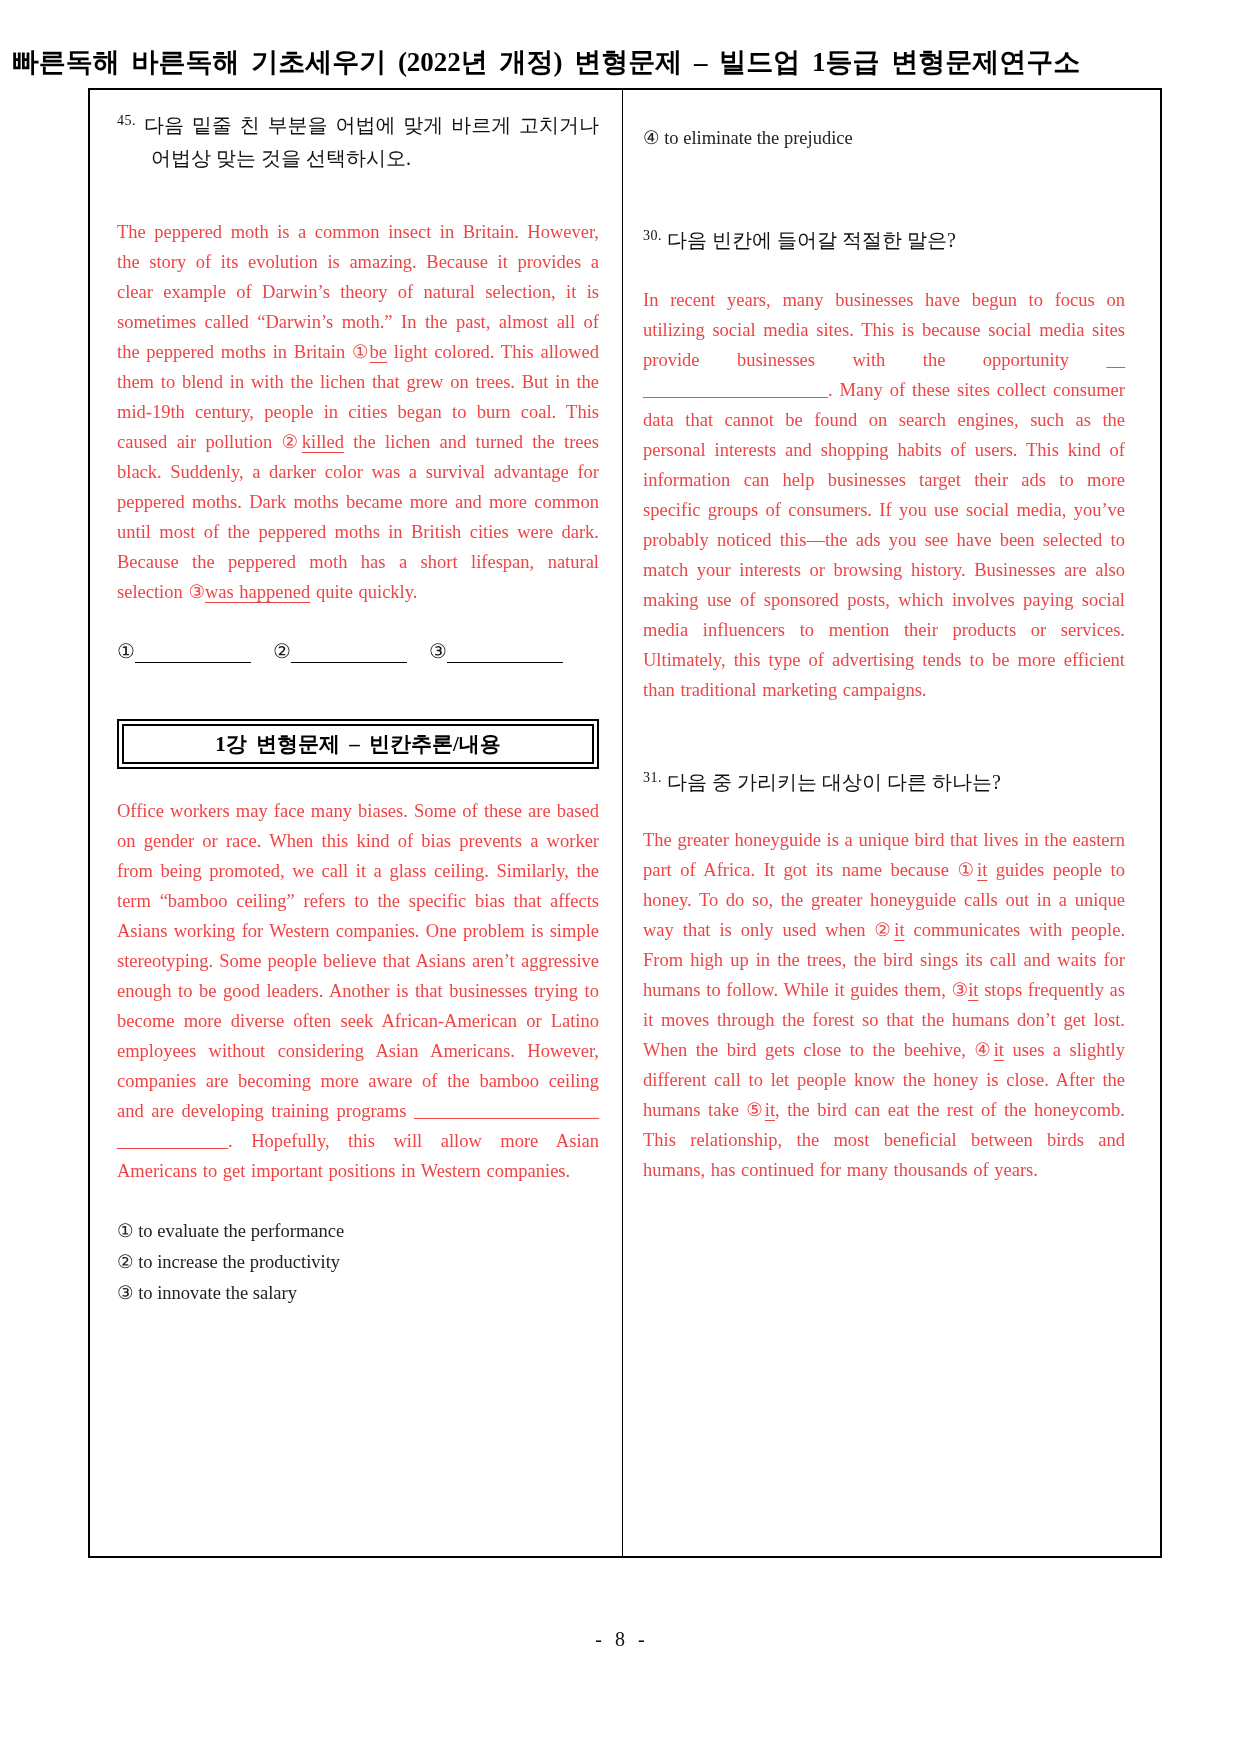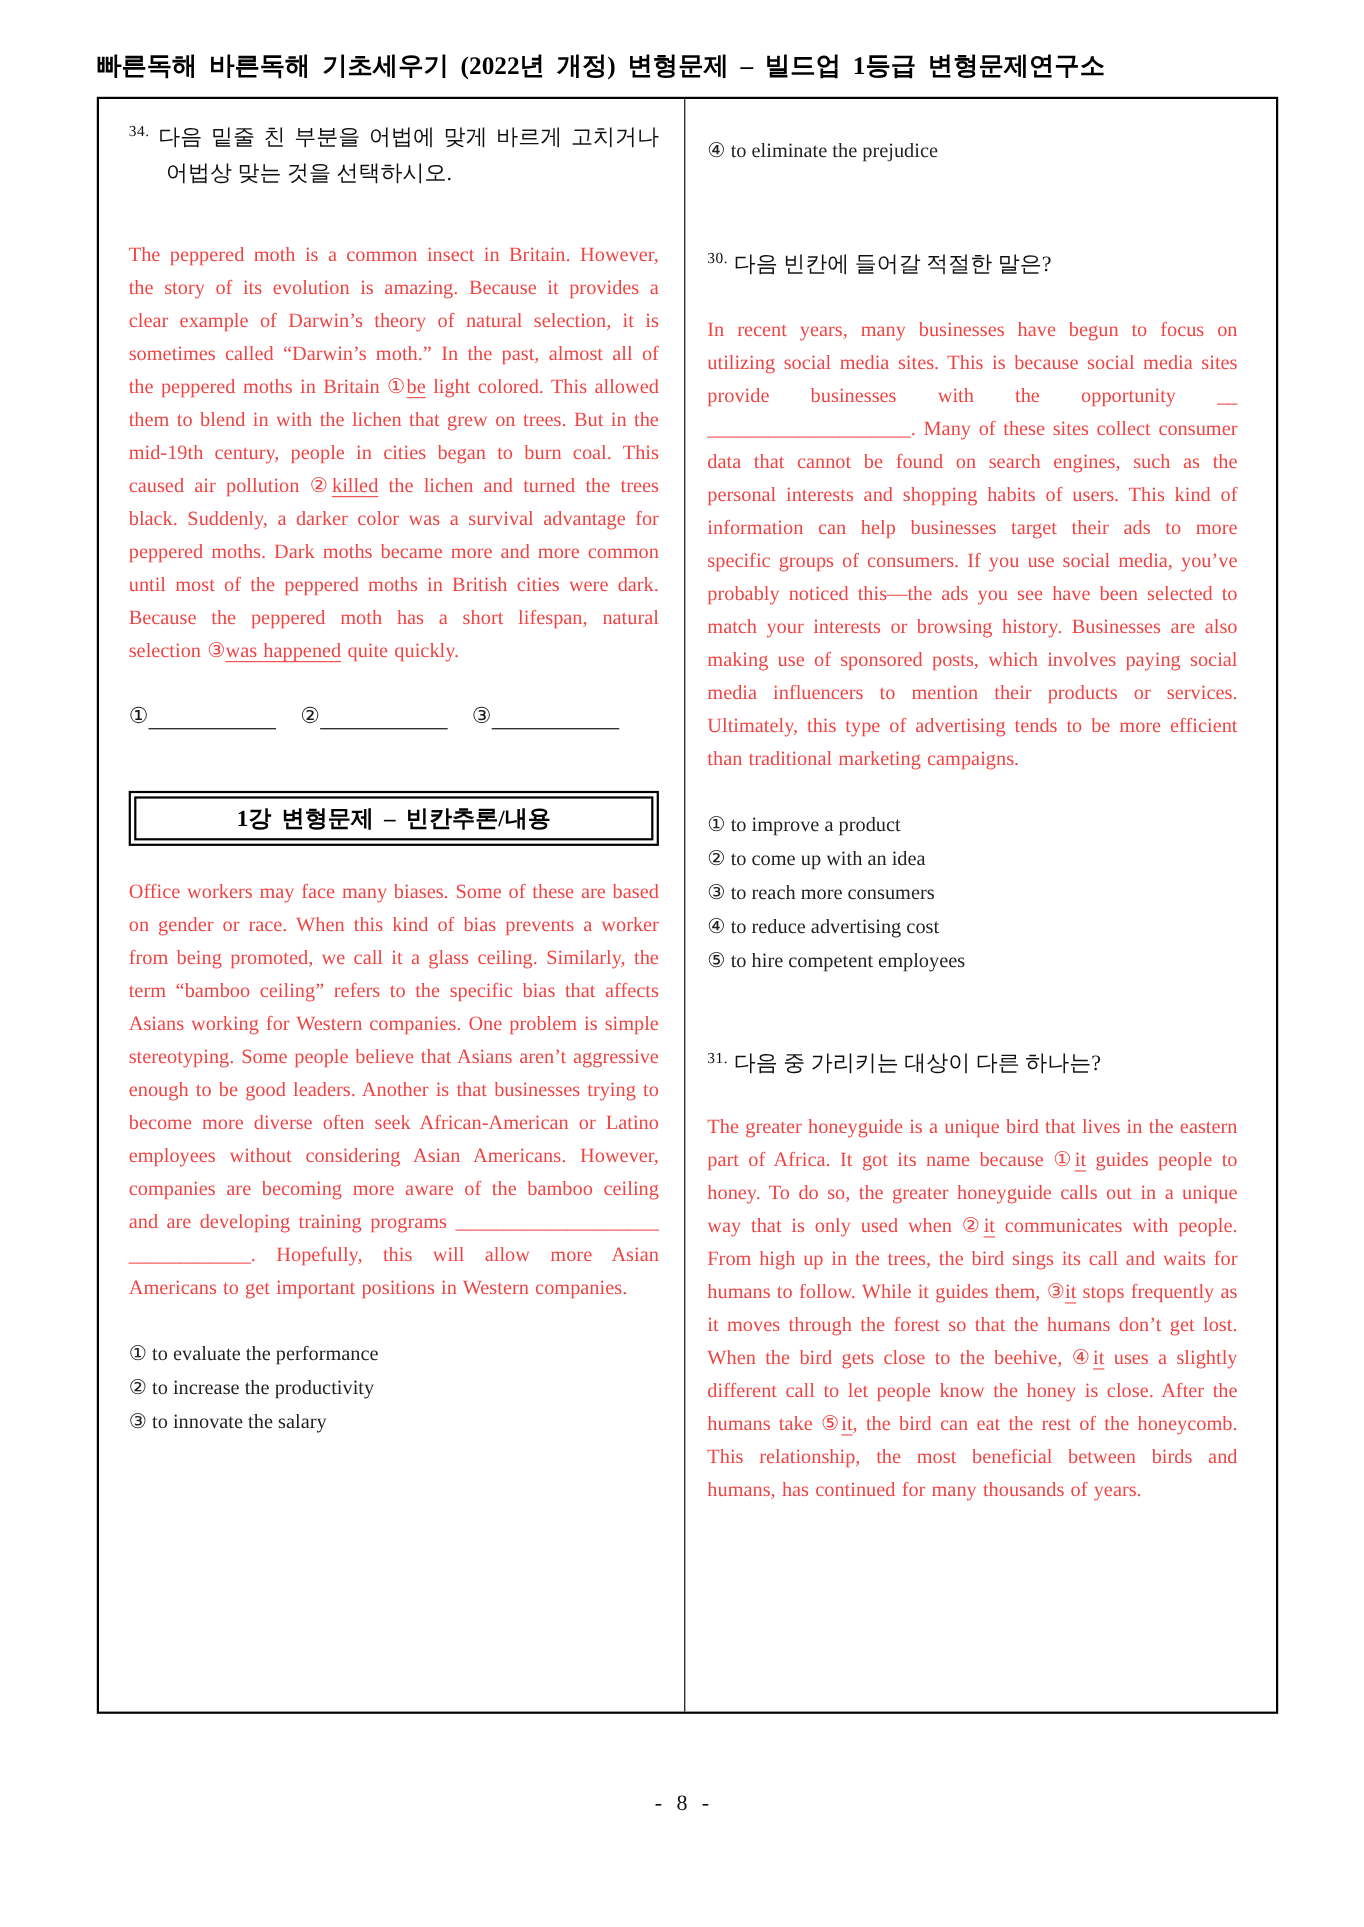--- a/index.html
+++ b/index.html
@@ -3,21 +3,21 @@
 <meta charset="utf-8">
 <style>
   html,body{margin:0;padding:0;}
   body{
     width:1240px;height:1752px;position:relative;background:#ffffff;
     font-family:"Liberation Serif","DejaVu Serif",serif;color:#1a1a1a;
     overflow:hidden;
   }
   .header-title{
     position:absolute;top:44px;left:0;width:1092px;text-align:center;
-    font-weight:bold;font-size:23px;color:#000;word-spacing:5px;white-space:nowrap;
+    font-weight:bold;font-size:27px;color:#000;word-spacing:5px;white-space:nowrap;
   }
   .content-frame{
     position:absolute;left:88px;top:88px;width:1074px;height:1470px;
     border:2px solid #000;box-sizing:border-box;
   }
   .column-divider{
     position:absolute;left:532px;top:0;bottom:0;width:1px;background:#000;
   }
   .col{position:absolute;top:14px;width:482px;}
   .col-left{left:27px;}
@@ -67,21 +67,21 @@
 <body>
 
 <div class="header-title">빠른독해 바른독해 기초세우기 (2022년 개정) 변형문제 – 빌드업 1등급 변형문제연구소</div>
 
 <div class="content-frame">
   <div class="column-divider"></div>
 
   <div class="col col-left">
 
     <div class="q-header">
-      <span class="q-num">34.</span>
+      <span class="q-num">45.</span>
       <span>다음 밑줄 친 부분을 어법에 맞게 바르게 고치거나 어법상 맞는 것을 선택하시오.</span>
     </div>
 
     <div class="passage m-passage-28"><span>The peppered moth is a common insect in Britain. However, the story of its evolution is amazing. Because it provides a clear example of Darwin’s theory of natural selection, it is sometimes called “Darwin’s moth.” In the past, almost all of the peppered moths in Britain ①</span><span class="u">be</span><span> light colored. This allowed them to blend in with the lichen that grew on trees. But in the mid-19th century, people in cities began to burn coal. This caused air pollution ②</span><span class="u">killed</span><span> the lichen and turned the trees black. Suddenly, a darker color was a survival advantage for peppered moths. Dark moths became more and more common until most of the peppered moths in British cities were dark. Because the peppered moth has a short lifespan, natural selection ③</span><span class="u">was happened</span><span> quite quickly.</span></div>
 
     <div class="answer-blanks">
       <span class="blank-item">
         <span class="blank-marker">①</span>
           <span class="blank-line"></span>
       </span>
@@ -116,27 +116,20 @@
       <div class="choice">④ to eliminate the prejudice</div>
     </div>
 
     <div class="q-header m-q30">
       <span class="q-num">30.</span>
       <span>다음 빈칸에 들어갈 적절한 말은?</span>
     </div>
 
     <div class="passage m-passage-30"><span>In recent years, many businesses have begun to focus on utilizing social media sites. This is because social media sites provide businesses with the opportunity __ ____________________. Many of these sites collect consumer data that cannot be found on search engines, such as the personal interests and shopping habits of users. This kind of information can help businesses target their ads to more specific groups of consumers. If you use social media, you’ve probably noticed this—the ads you see have been selected to match your interests or browsing history. Businesses are also making use of sponsored posts, which involves paying social media influencers to mention their products or services. Ultimately, this type of advertising tends to be more efficient than traditional marketing campaigns.</span></div>
 
-    <div class="choices m-choices-30">
-      <div class="choice">① to improve a product</div>
-      <div class="choice">② to come up with an idea</div>
-      <div class="choice">③ to reach more consumers</div>
-      <div class="choice">④ to reduce advertising cost</div>
-      <div class="choice">⑤ to hire competent employees</div>
-    </div>
 
     <div class="q-header m-q31">
       <span class="q-num">31.</span>
       <span>다음 중 가리키는 대상이 다른 하나는?</span>
     </div>
 
     <div class="passage m-passage-31"><span>The greater honeyguide is a unique bird that lives in the eastern part of Africa. It got its name because ①</span><span class="u">it</span><span> guides people to honey. To do so, the greater honeyguide calls out in a unique way that is only used when ②</span><span class="u">it</span><span> communicates with people. From high up in the trees, the bird sings its call and waits for humans to follow. While it guides them, ③</span><span class="u">it</span><span> stops frequently as it moves through the forest so that the humans don’t get lost. When the bird gets close to the beehive, ④</span><span class="u">it</span><span> uses a slightly different call to let people know the honey is close. After the humans take ⑤</span><span class="u">it</span><span>, the bird can eat the rest of the honeycomb. This relationship, the most beneficial between birds and humans, has continued for many thousands of years.</span></div>
 
   </div>
 </div>

